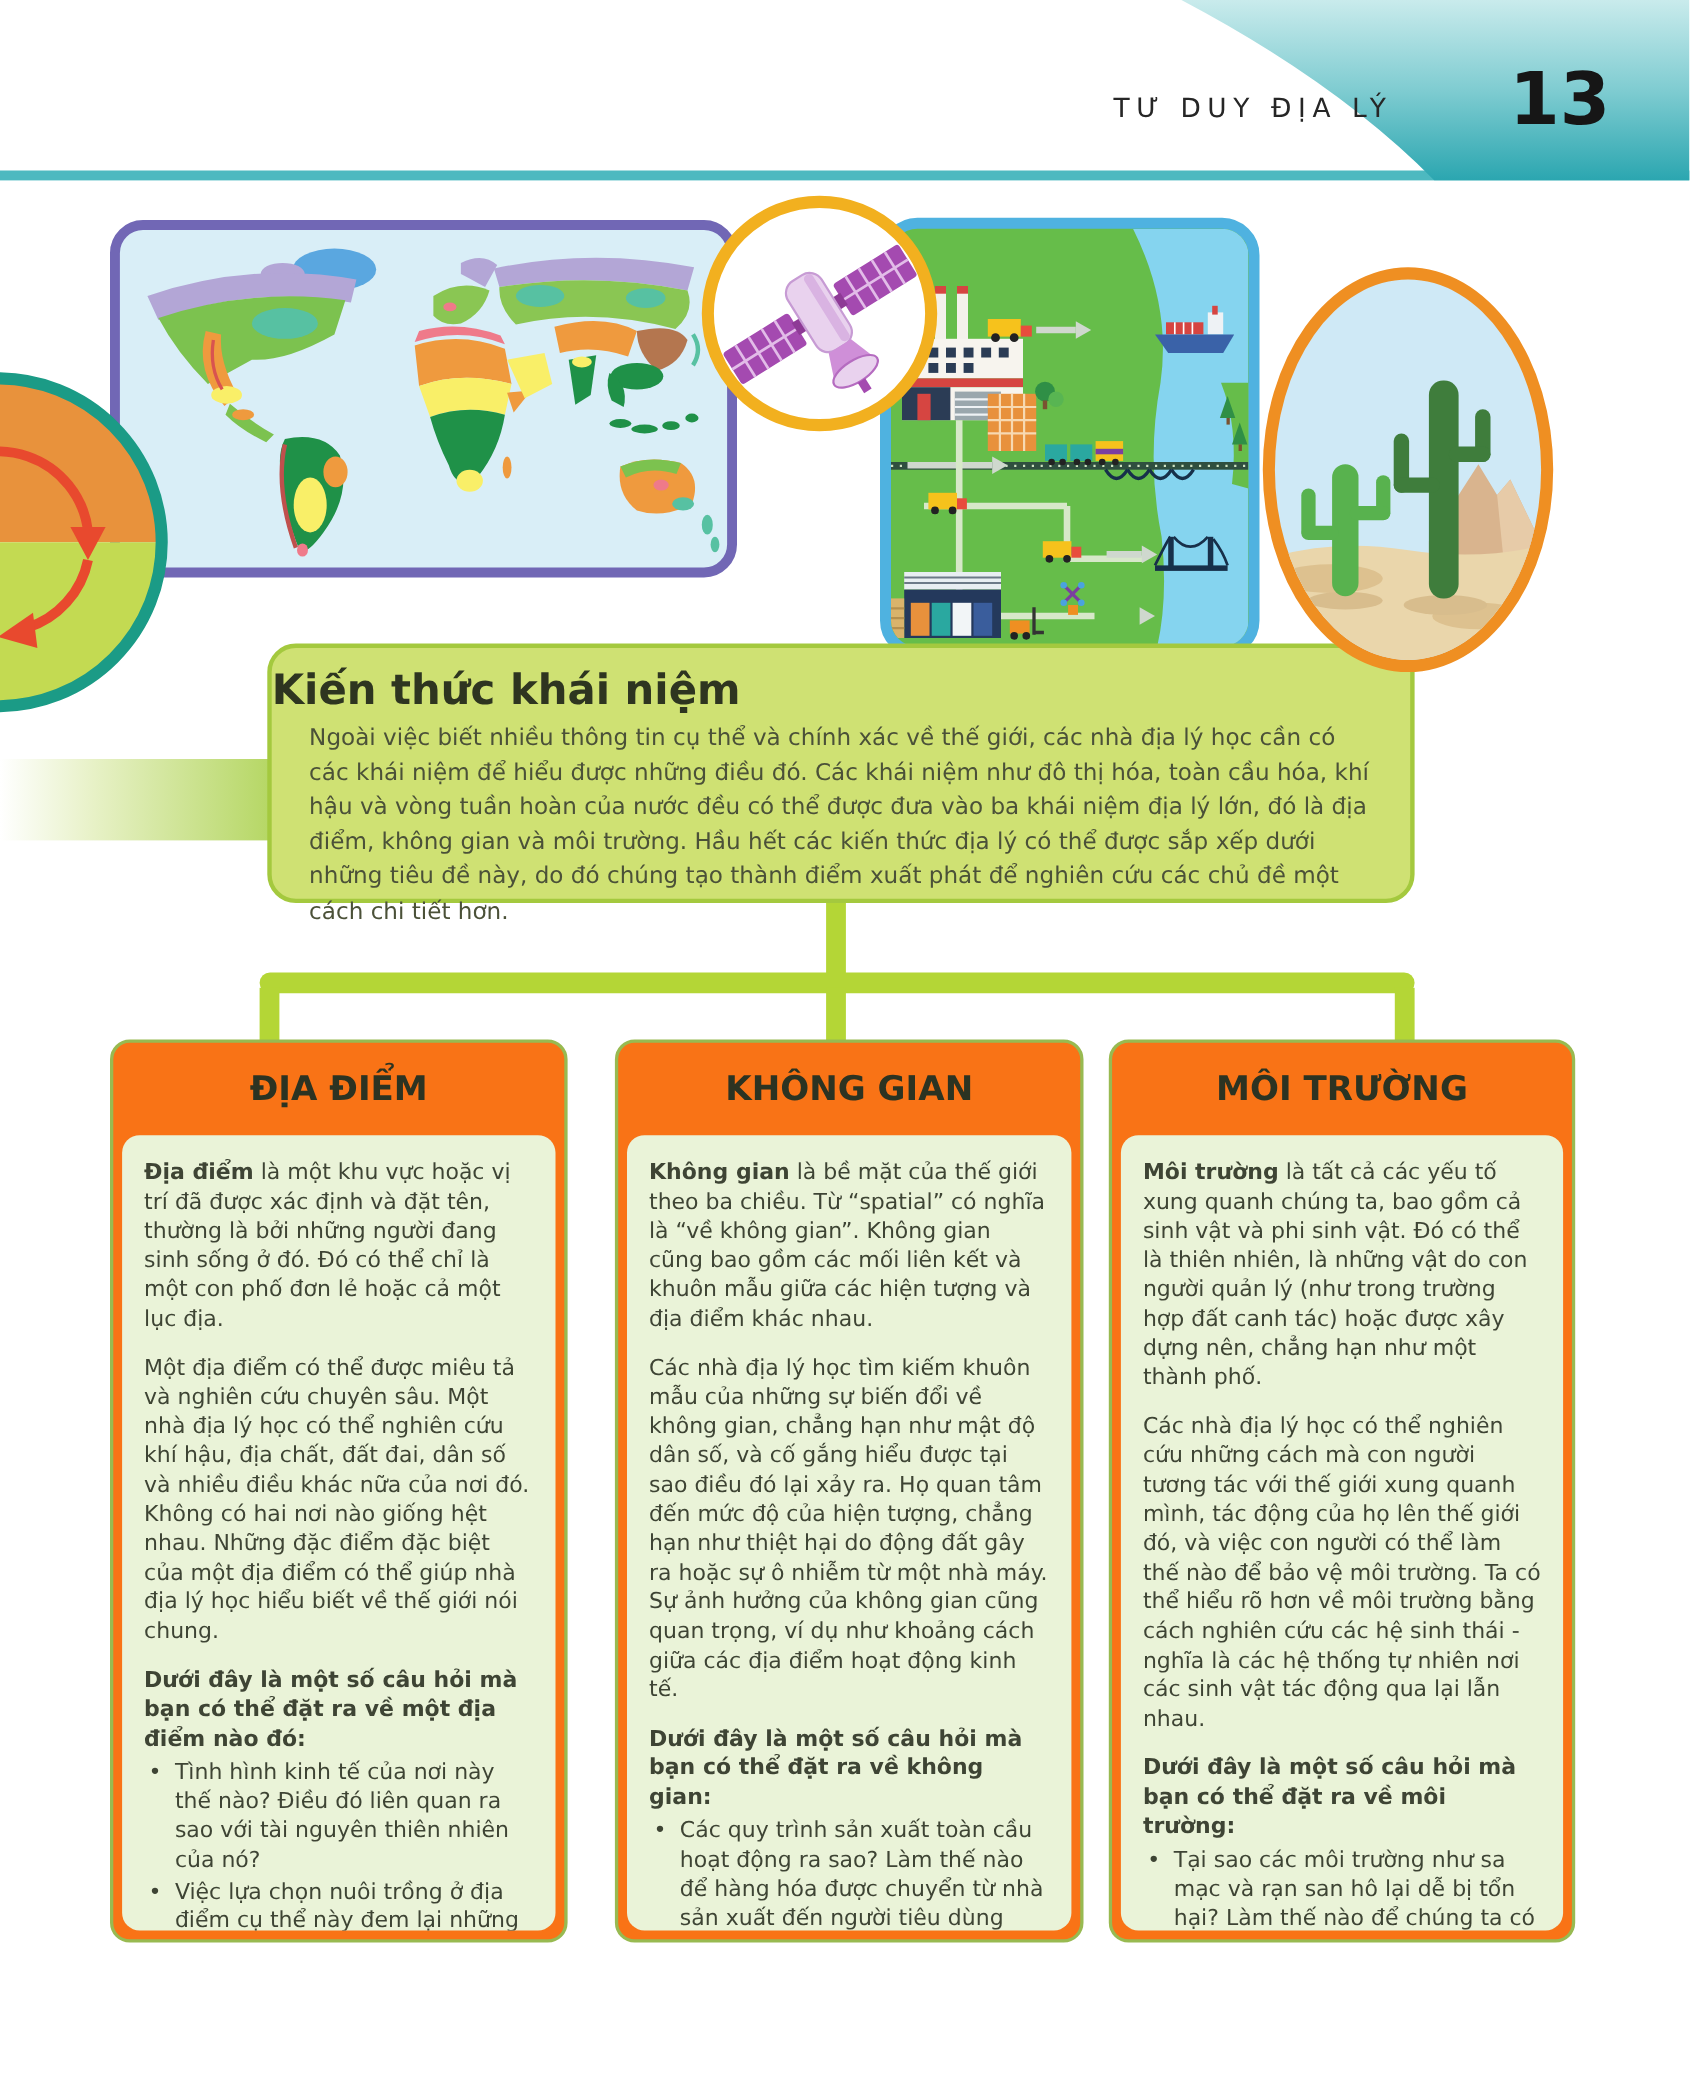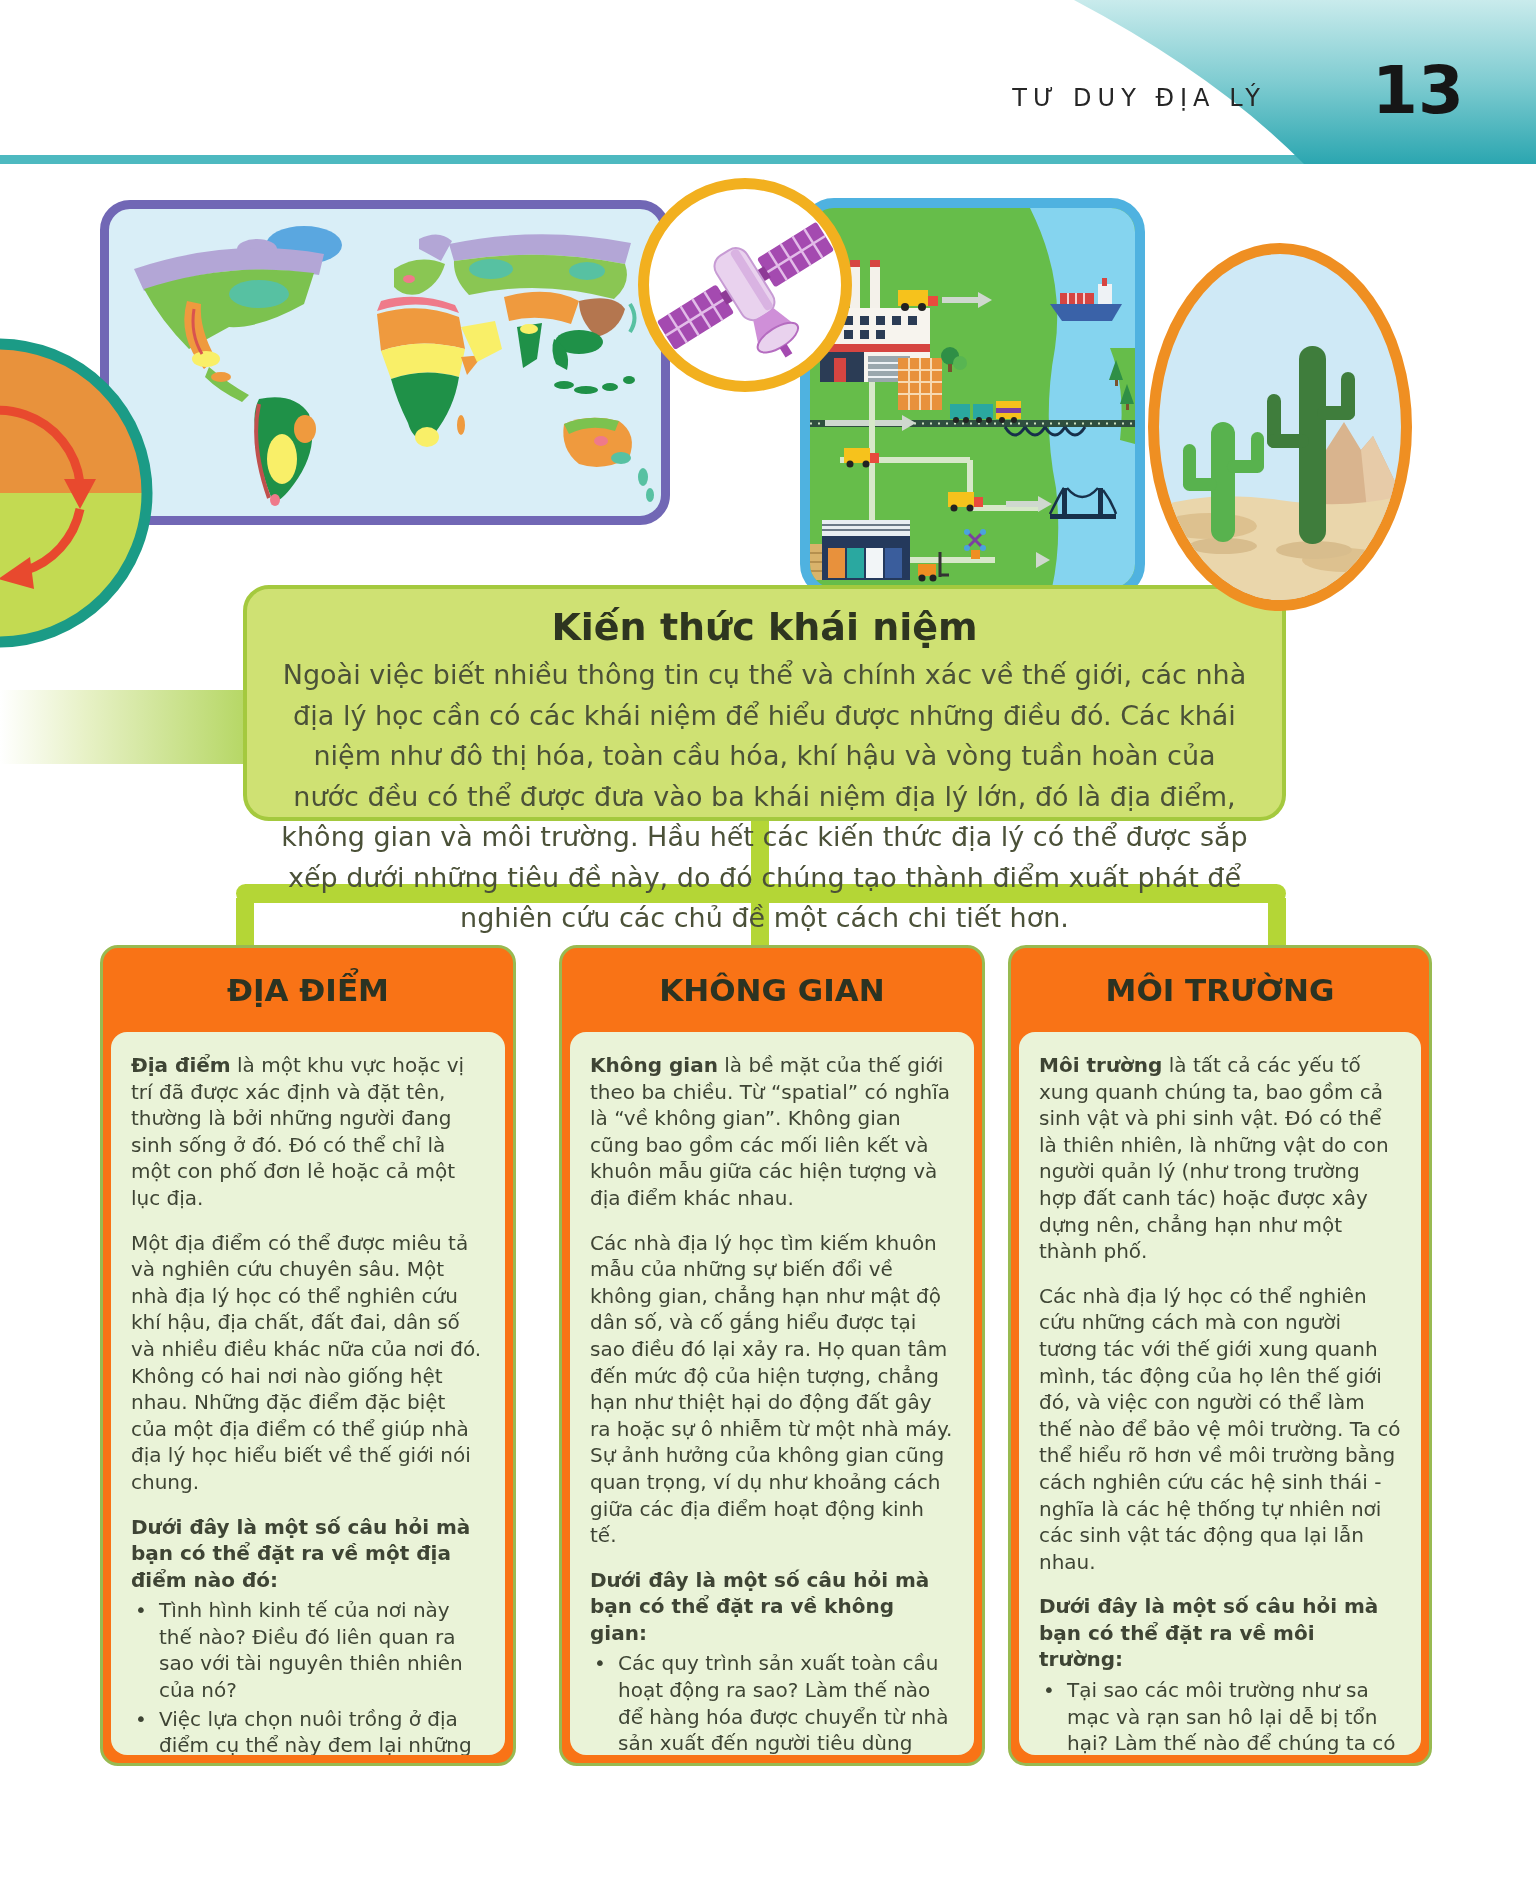--- a/index.html
+++ b/index.html
@@ -22,23 +22,23 @@
               background:#ffffff;border:11px solid #f2b01f;overflow:hidden;z-index:5;}
   .logi-box{left:800px;top:198px;width:325px;height:380px;background:#66bd4a;
             border:10px solid #4fb2e0;border-radius:34px;overflow:hidden;z-index:2;}
   .cact-ellipse{left:1148px;top:243px;width:242px;height:346px;border-radius:50%;
             background:#cfe9f6;border:11px solid #ef8f22;overflow:hidden;z-index:4;}
   .left-band{left:0;top:690px;width:245px;height:74px;z-index:1;
             background:linear-gradient(90deg,#ffffff 0%,#e7f1c6 35%,#b6d765 100%);}
 
   
   .concept{left:243px;top:585px;width:1035px;height:228px;background:#cfe173;
-           border:4px solid #a4c93e;border-radius:26px;z-index:2;text-align:center;}
+           border:4px solid #a4c93e;border-radius:26px;z-index:2;}
   .concept h1{margin:16px 0 6px;font-size:38px;color:#2e3520;font-weight:bold;}
-  .concept .cbody{margin:0 auto;padding:0 34px;font-size:27px;line-height:1.5;color:#4b5138;}
+  .concept .cbody{margin:0 auto;padding:0 34px;font-size:21px;line-height:1.5;color:#4b5138;}
 
   
   .conn{background:#b4d636;z-index:0;}
   .stem-c{left:751px;top:818px;width:18px;height:72px;}
   .hbar{left:236px;top:884px;width:1050px;height:19px;border-radius:10px;}
   .stem-1{left:236px;top:898px;width:18px;height:52px;}
   .stem-2{left:751px;top:898px;width:18px;height:52px;}
   .stem-3{left:1268px;top:898px;width:18px;height:52px;}
 
   

